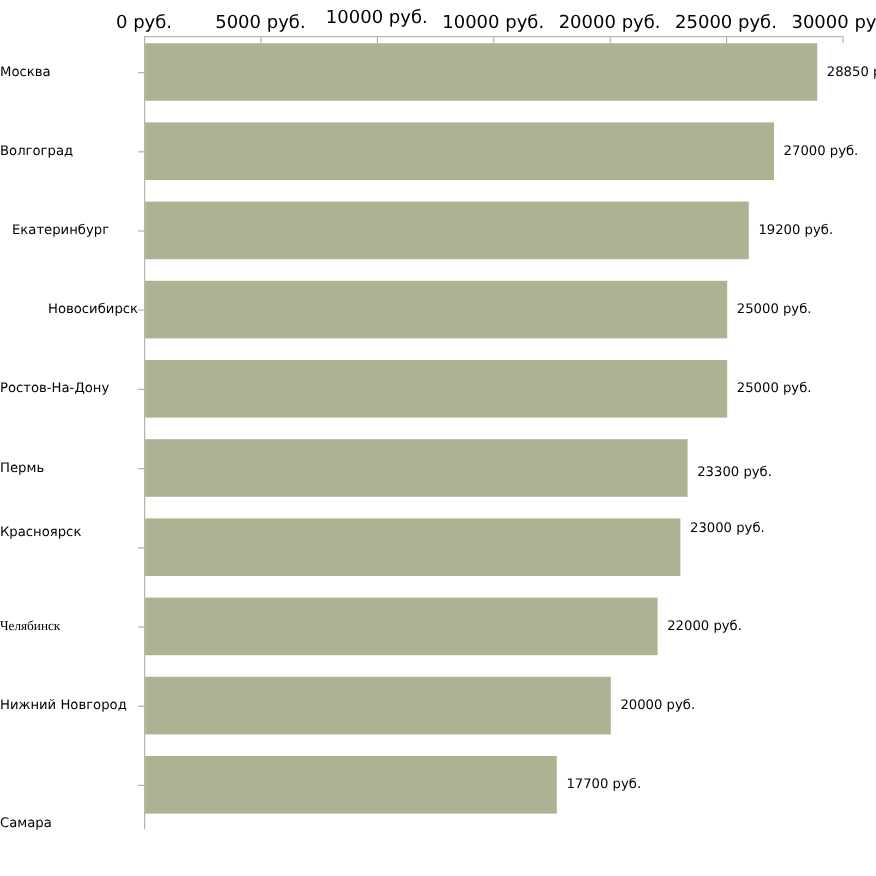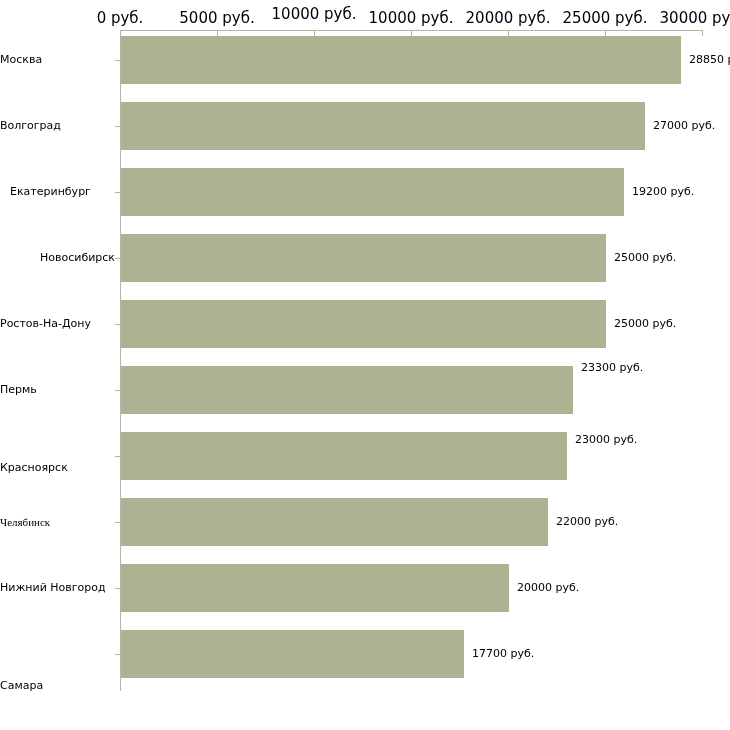--- a/index.html
+++ b/index.html
@@ -117,24 +117,24 @@
       <div class="ytick" style="left: 115px; top: 258px; background: rgb(179, 182, 142);"></div>
       <div class="ytick-label" style="left: 0px; width: 111px; top: 258px; color: rgb(0, 0, 0); margin-left: 40px;">Новосибирск</div>
       <div class="bar-value-label" style="left: 614px; top: 258px; color: rgb(0, 0, 0);">25000 руб.</div>
       <div class="bar" title="Ростов-На-Дону 25000 руб." style="left: 121px; top: 300px; width: 485px; height: 48px; background: rgb(173, 178, 146);"></div>
       <div class="ytick" style="left: 115px; top: 324px; background: rgb(179, 182, 142);"></div>
       <div class="ytick-label" style="left: 0px; width: 111px; top: 304px; color: rgb(0, 0, 0); margin-top: 20px;">Ростов-На-Дону</div>
       <div class="bar-value-label" style="left: 614px; top: 324px; color: rgb(0, 0, 0);">25000 руб.</div>
       <div class="bar" title="Пермь 23300 руб." style="left: 121px; top: 366px; width: 452px; height: 48px; background: rgb(173, 178, 146);"></div>
       <div class="ytick" style="left: 115px; top: 390px; background: rgb(179, 182, 142);"></div>
       <div class="ytick-label" style="left: 0px; width: 111px; top: 390px; color: rgb(0, 0, 0);">Пермь</div>
-      <div class="bar-value-label" style="left: 581px; top: 368px; color: rgb(0, 0, 0);">23300 руб.</div>
+      <div class="bar-value-label" style="left: 581px; top: 394px; color: rgb(0, 0, 0);">23300 руб.</div>
       <div class="bar" title="Красноярск 23000 руб." style="left: 121px; top: 432px; width: 446px; height: 48px; background: rgb(173, 178, 146);"></div>
       <div class="ytick" style="left: 115px; top: 456px; background: rgb(179, 182, 142);"></div>
-      <div class="ytick-label" style="left: 0px; width: 111px; top: 468px; color: rgb(0, 0, 0);">Красноярск</div>
+      <div class="ytick-label" style="left: 0px; width: 111px; top: 444px; color: rgb(0, 0, 0);">Красноярск</div>
       <div class="bar-value-label" style="left: 575px; top: 440px; color: rgb(0, 0, 0);">23000 руб.</div>
       <div class="bar" title="Челябинск 22000 руб." style="left: 121px; top: 498px; width: 427px; height: 48px; background: rgb(173, 178, 146);"></div>
       <div class="ytick" style="left: 115px; top: 522px; background: rgb(179, 182, 142);"></div>
       <div class="ytick-label" style="left: 0px; width: 111px; top: 522px; color: rgb(0, 0, 0); font-family: Liberation Serif, serif;">Челябинск</div>
       <div class="bar-value-label" style="left: 556px; top: 522px; color: rgb(0, 0, 0);">22000 руб.</div>
       <div class="bar" title="Нижний Новгород 20000 руб." style="left: 121px; top: 564px; width: 388px; height: 48px; background: rgb(173, 178, 146);"></div>
       <div class="ytick" style="left: 115px; top: 588px; background: rgb(179, 182, 142);"></div>
       <div class="ytick-label" style="left: 0px; width: 111px; top: 588px; color: rgb(0, 0, 0);">Нижний Новгород</div>
       <div class="bar-value-label" style="left: 517px; top: 588px; color: rgb(0, 0, 0);">20000 руб.</div>
       <div class="bar" title="Самара 17700 руб." style="left: 121px; top: 630px; width: 343px; height: 48px; background: rgb(173, 178, 146);"></div>

